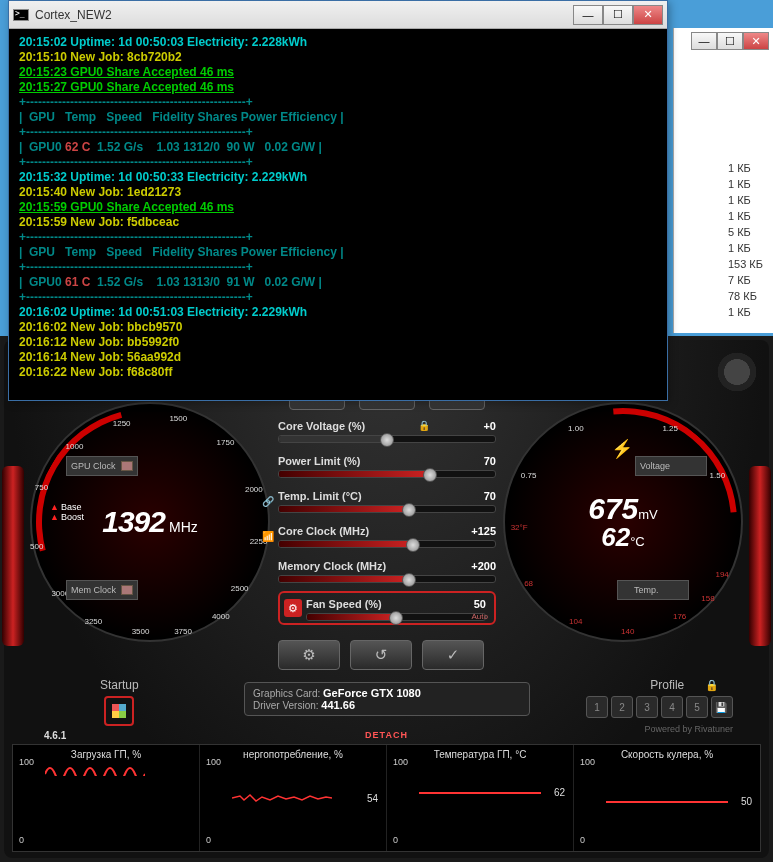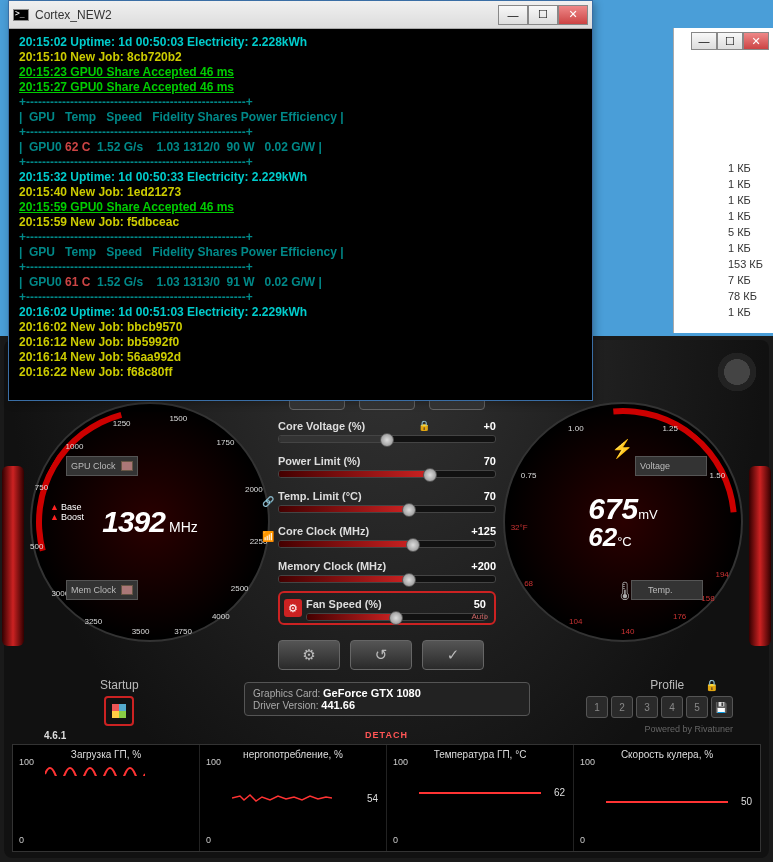--- a/index.html
+++ b/index.html
@@ -1,19 +1,19 @@
 <!DOCTYPE html>
 <html><head>
 <meta charset="utf-8">
 <style>
 * { margin:0; padding:0; box-sizing:border-box; font-family:Arial, sans-serif; }
 body { width:773px; height:862px; background:#4a9ed8; position:relative; overflow:hidden; }
 
 
-.term-window { position:absolute; top:0; left:8px; width:585px; background:#b91c1c; border:1px solid #3a6ea5; box-shadow:2px 2px 8px rgba(0,0,0,.3); z-index:10; }
+.term-window { position:absolute; top:0; left:8px; width:660px; background:#b91c1c; border:1px solid #3a6ea5; box-shadow:2px 2px 8px rgba(0,0,0,.3); z-index:10; }
 .term-titlebar { height:28px; background:linear-gradient(#f0f0f0,#dcdcdc); display:flex; align-items:center; padding:0 4px; border-bottom:1px solid #aaa; }
 .term-icon { width:16px; height:12px; background:#000; border:1px solid #888; margin-right:6px; position:relative; }
 .term-icon::after { content:">_"; color:#fff; font:8px monospace; position:absolute; top:-1px; left:1px; }
 .term-title { flex:1; font-size:12px; color:#333; }
 .win-btns { display:flex; gap:0; }
 .win-btn { width:30px; height:20px; border:1px solid #888; background:linear-gradient(#f8f8f8,#ddd); display:flex; align-items:center; justify-content:center; font-size:11px; cursor:pointer; }
 .win-btn.close { background:linear-gradient(#e88,#c44); color:#fff; }
 .term-body { background:#000; padding:6px 10px 20px; font:bold 12px/1.25 "Courier New", monospace; white-space:pre; overflow:hidden; }
 .t-cyan { color:#0cc; }
 .t-teal { color:#088; }
@@ -52,22 +52,22 @@
 .gauge-center .big { font:italic bold 30px/1 Arial; letter-spacing:-1px; }
 .gauge-center .unit { font-size:14px; margin-left:4px; }
 .gauge-center .row2 { margin-top:6px; }
 .base-boost { position:absolute; top:98px; left:18px; font-size:9px; color:#fff; }
 .base-boost .tri { color:#f22; margin-right:2px; }
 .gauge-label-box { position:absolute; width:72px; height:20px; background:#333; border:1px solid #555; font-size:9px; color:#bbb; display:flex; align-items:center; justify-content:space-between; padding:0 4px; }
 .chip-icon { width:12px; height:10px; background:#a77; border:1px solid #654; }
 .glb-gpu { top:52px; left:34px; }
 .glb-mem { bottom:40px; left:34px; }
 .glb-volt { top:52px; right:34px; }
-.glb-temp { bottom:40px; right:38px;padding-left:16px; }
-.gauge-right-reading { position:absolute; top:50%; left:50%; transform:translate(-50%,-50%); text-align:left; }
+.glb-temp { bottom:40px; right:52px;padding-left:16px; }
+.gauge-right-reading { position:absolute; top:50%; left:50%; transform:translate(-50%,-50%); text-align:center; }
 .gauge-right-reading .v { font:italic bold 30px/1 Arial; color:#fff; }
 .gauge-right-reading .u { font-size:13px; color:#fff; }
 .gauge-right-reading .t { margin-top:10px; font:italic bold 26px/1 Arial; color:#fff; } 
 .bolt-icon { position:absolute; top:34px; left:50%; transform:translateX(-50%); color:#ddd; font-size:18px; }
 .thermo-icon { position:absolute; bottom:38px; left:46%; color:#aaa; font-size:18px; }
 
 
 .sliders { position:absolute; top:84px; left:278px; width:218px; }
 .slider-row { position:relative; margin-bottom:12px; }
 .slabel { color:#ddd; font-size:11px; font-weight:bold; display:flex; justify-content:space-between; }

